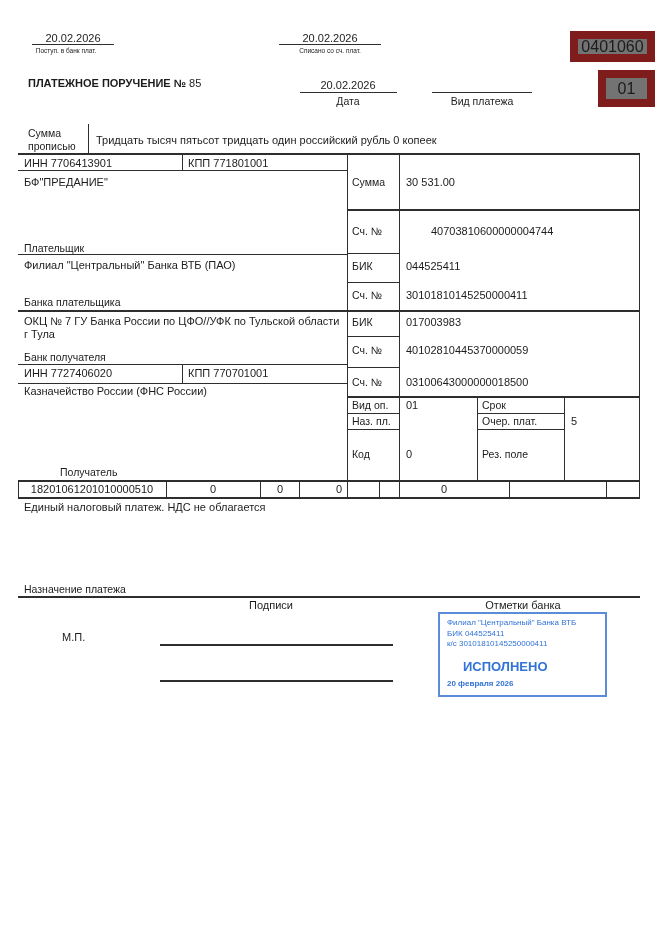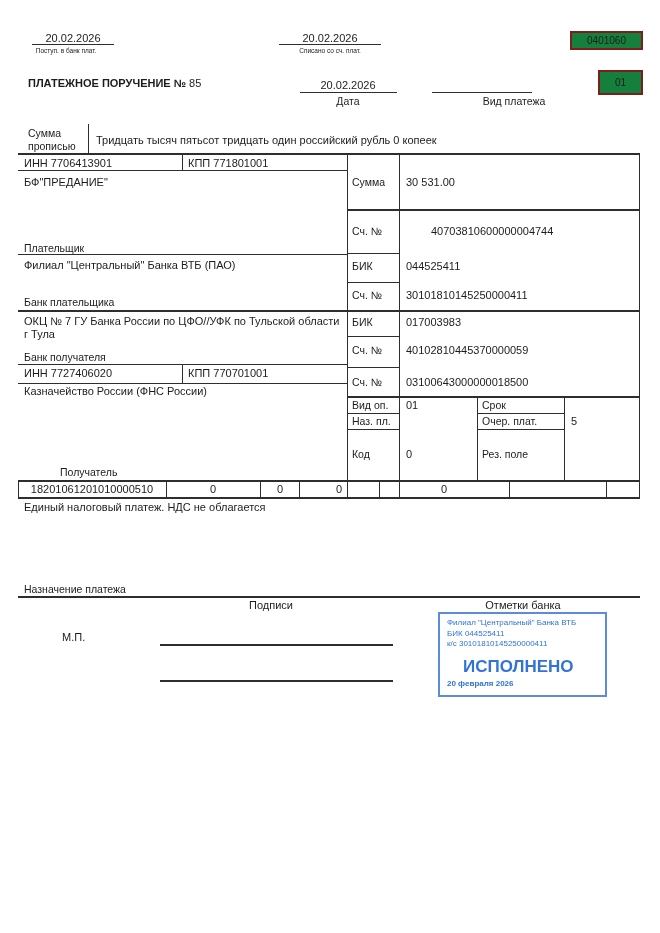--- a/index.html
+++ b/index.html
@@ -6,26 +6,26 @@
   .page { position:relative; width:660px; height:933px; background:#ffffff;
           font-family:"Liberation Sans", sans-serif; color:#1c1c1c; overflow:hidden; }
   .t   { position:absolute; font-size:11px; line-height:13px; white-space:nowrap; }
   .c   { transform:translateX(-50%); }
   .sm  { font-size:6.5px; line-height:8px; }
   .b   { font-weight:bold; }
   .cap { font-size:10.5px; }
   .hl  { position:absolute; height:1px; background:#2e2e2e; }
   .hl2 { position:absolute; height:2px; background:#2e2e2e; }
   .vl  { position:absolute; width:1px;  background:#2e2e2e; }
-  .box { position:absolute; border:2px solid #7f1d1d; display:flex; align-items:center;
-         justify-content:center; font-size:10px; background:#15803d; }
+  .box { position:absolute; border:8px solid #7f1d1d; display:flex; align-items:center;
+         justify-content:center; font-size:16px; background:#737373; }
   .stamp { position:absolute; left:438px; top:612px; width:169px; height:85px;
            border:2px solid #5b8bd9; box-sizing:border-box; padding:4px 7px;
            color:#3173d6; font-size:8px; line-height:10.5px; }
-  .stamp .big { font-weight:bold; font-size:17px; line-height:14px; margin-top:10px;padding-left:16px; }
+  .stamp .big { font-weight:bold; font-size:13px; line-height:14px; margin-top:10px;padding-left:16px; }
   .stamp .date { margin-top:5px;font-weight:bold; }
 </style>
 </head>
 <body>
 
 <div class="page">
 
   <div class="t c" style="left:73px; top:32px;">20.02.2026</div>
   <div class="hl" style="left:32px; top:44px; width:82px;"></div>
   <div class="t sm c" style="left:66px; top:47px;">Поступ. в банк плат.</div>
@@ -41,21 +41,21 @@
   <div class="t" style="left:28px; top:77px;">
     <span class="b">ПЛАТЕЖНОЕ ПОРУЧЕНИЕ №</span>
     <span>85</span>
   </div>
 
   <div class="t c" style="left:348px; top:79px;">20.02.2026</div>
   <div class="hl" style="left:300px; top:92px; width:97px;"></div>
   <div class="t c cap" style="left:348px; top:95px;">Дата</div>
 
   <div class="hl" style="left:432px; top:92px; width:100px;"></div>
-  <div class="t c cap" style="left:482px; top:95px;margin-left:32px;">Вид платежа</div>
+  <div class="t c cap" style="left:482px; top:95px;">Вид платежа</div>
 
   <div class="box" style="left:598px; top:70px; width:41px; height:21px;">
     <span>01</span>
   </div>
 
   <div class="t cap" style="left:28px; top:127px;">Сумма</div>
   <div class="t cap" style="left:28px; top:140px;">прописью</div>
   <div class="vl" style="left:88px; top:124px; height:31px;"></div>
   <div class="t" style="left:96px; top:134px;">Тридцать тысяч пятьсот тридцать один российский рубль 0 копеек</div>
 
@@ -67,21 +67,21 @@
   <div class="t" style="left:24px; top:157px;">ИНН 7706413901</div>
   <div class="vl" style="left:182px; top:153px; height:17px;"></div>
   <div class="t" style="left:188px; top:157px;">КПП 771801001</div>
   <div class="hl" style="left:18px; top:170px; width:329px;"></div>
 
   <div class="t" style="left:24px; top:176px;">БФ"ПРЕДАНИЕ"</div>
   <div class="t cap" style="left:24px; top:242px;">Плательщик</div>
   <div class="hl" style="left:18px; top:254px; width:329px;"></div>
 
   <div class="t" style="left:24px; top:259px;">Филиал "Центральный" Банка ВТБ (ПАО)</div>
-  <div class="t cap" style="left:24px; top:296px;">Банк плательщика</div>
+  <div class="t cap" style="left:24px; top:296px;">Банка плательщика</div>
   <div class="hl2" style="left:18px; top:310px; width:622px;"></div>
 
   <div class="t" style="left:24px; top:315px;">ОКЦ № 7 ГУ Банка России по ЦФО//УФК по Тульской области</div>
   <div class="t" style="left:24px; top:328px;">г Тула</div>
   <div class="t cap" style="left:24px; top:351px;">Банк получателя</div>
   <div class="hl" style="left:18px; top:364px; width:329px;"></div>
 
   <div class="t" style="left:24px; top:367px;">ИНН 7727406020</div>
   <div class="vl" style="left:182px; top:364px; height:19px;"></div>
   <div class="t" style="left:188px; top:367px;">КПП 770701001</div>

